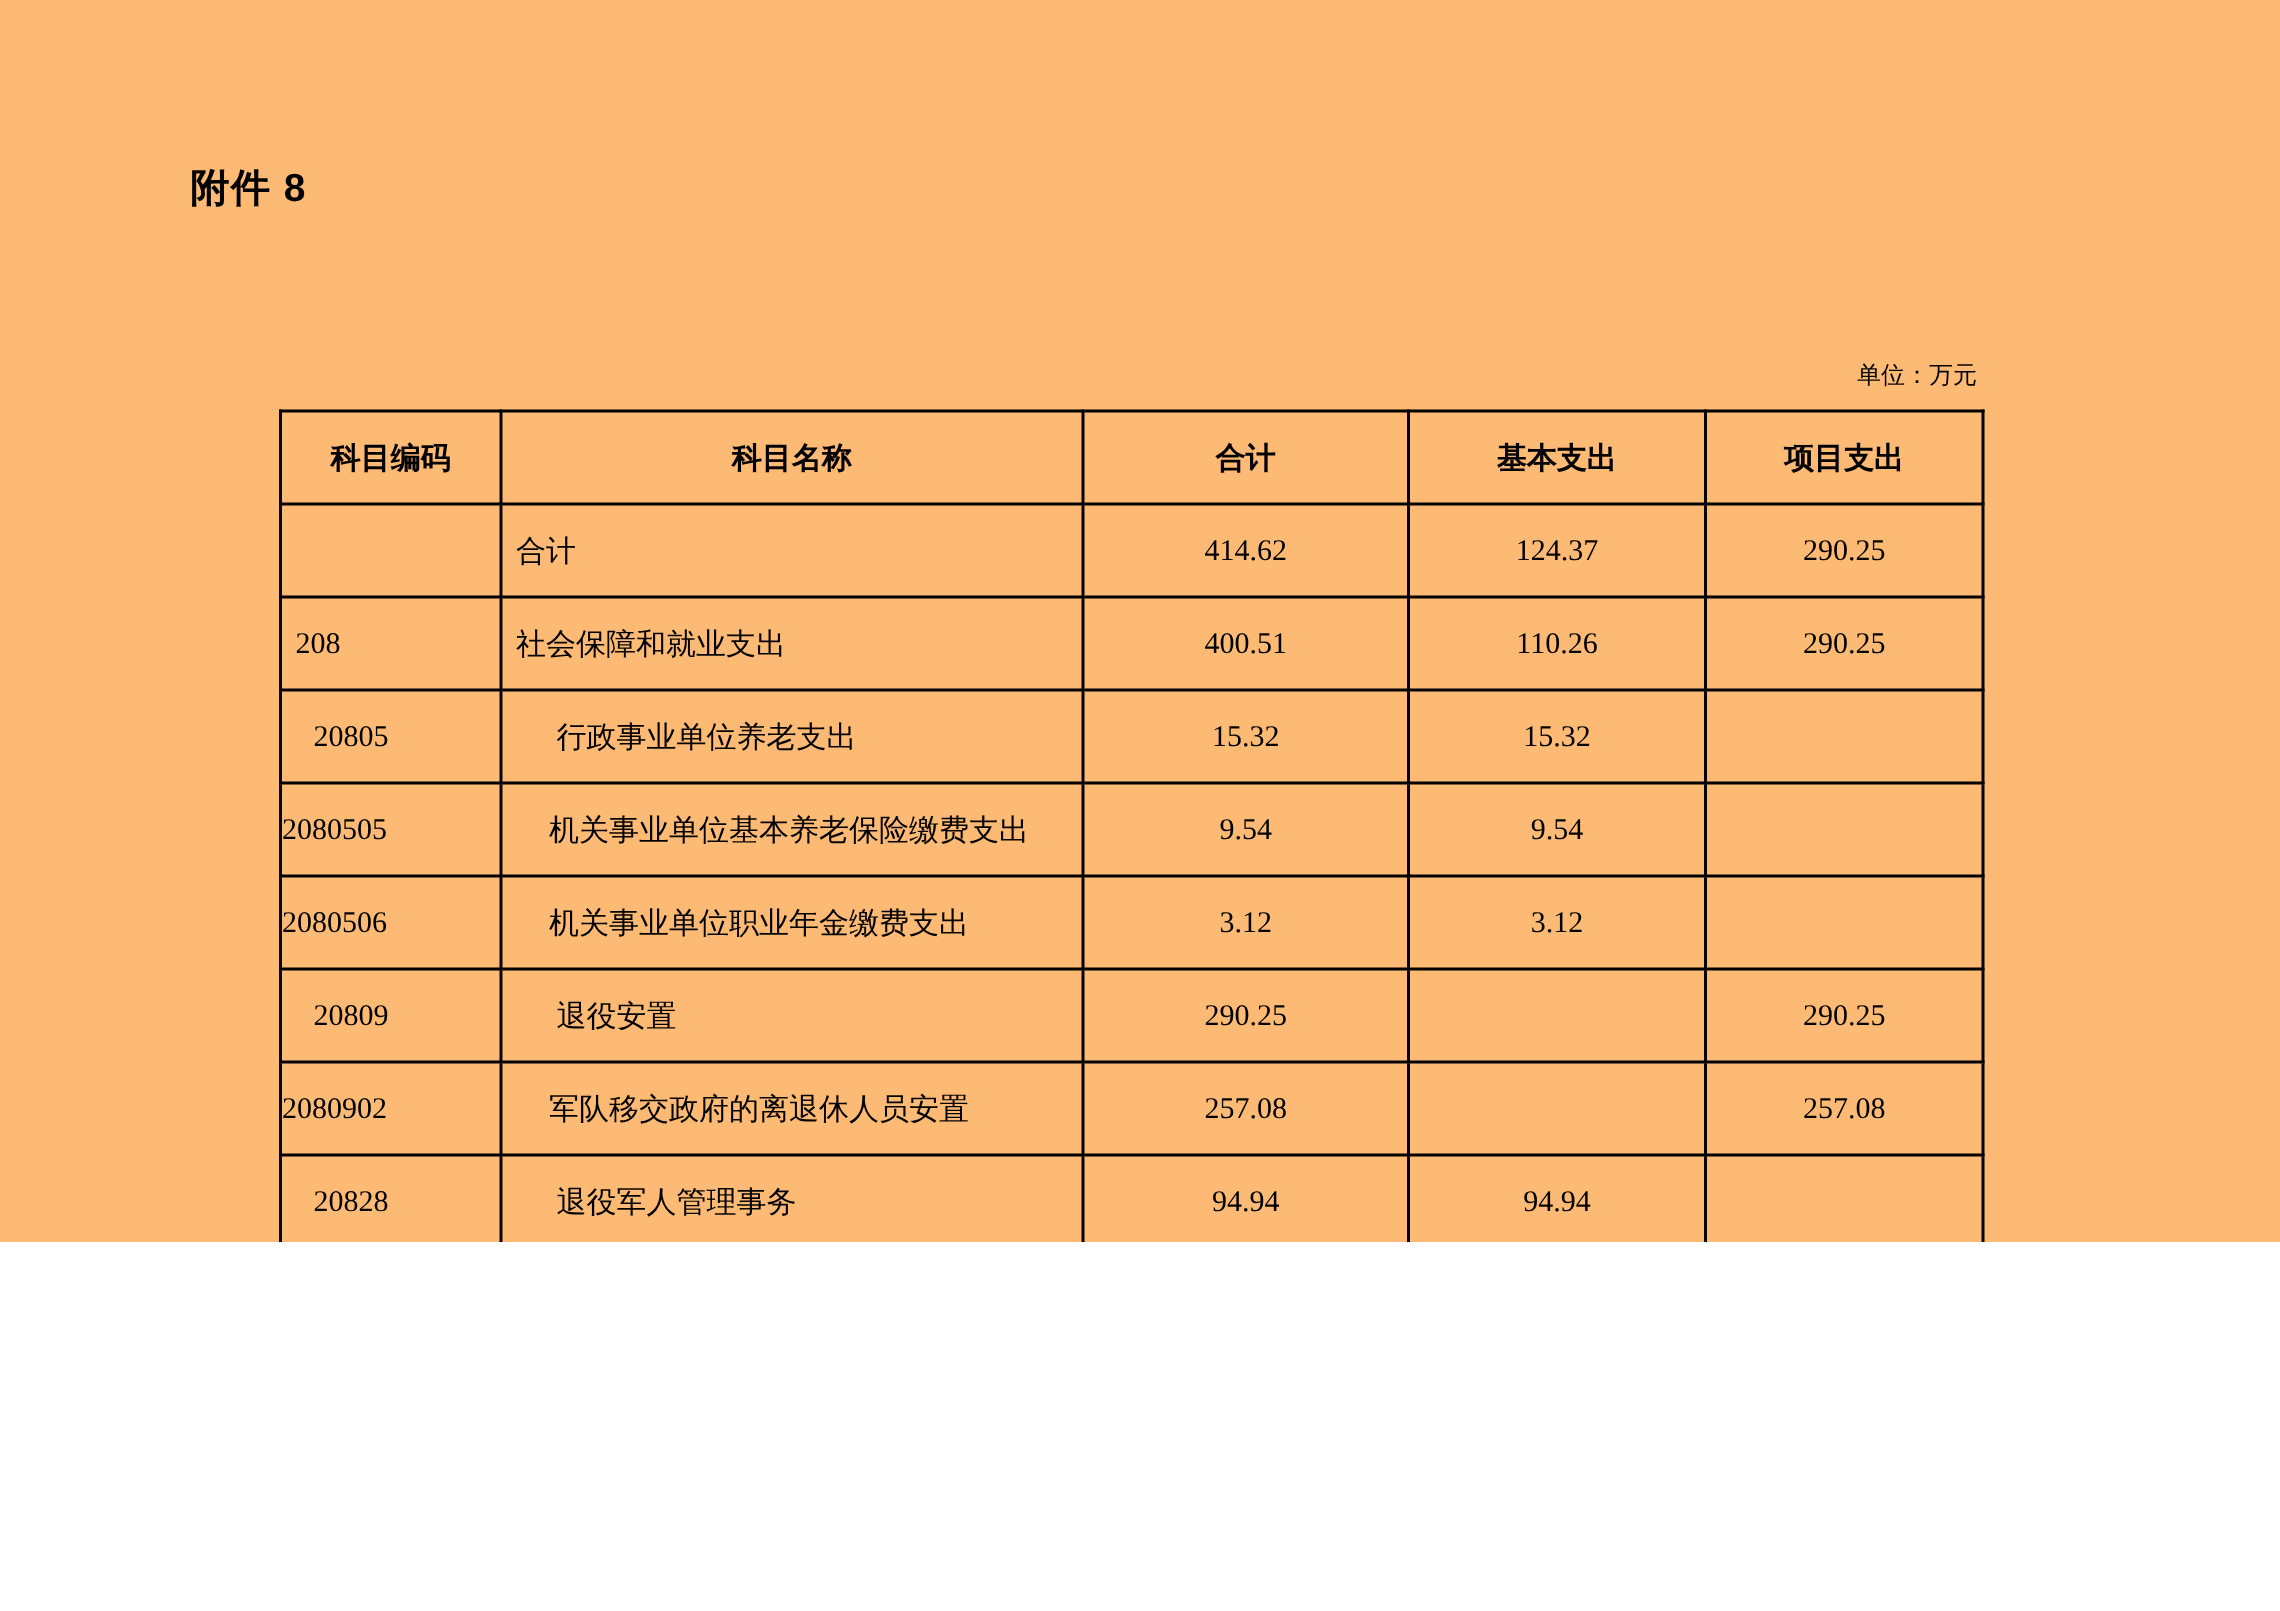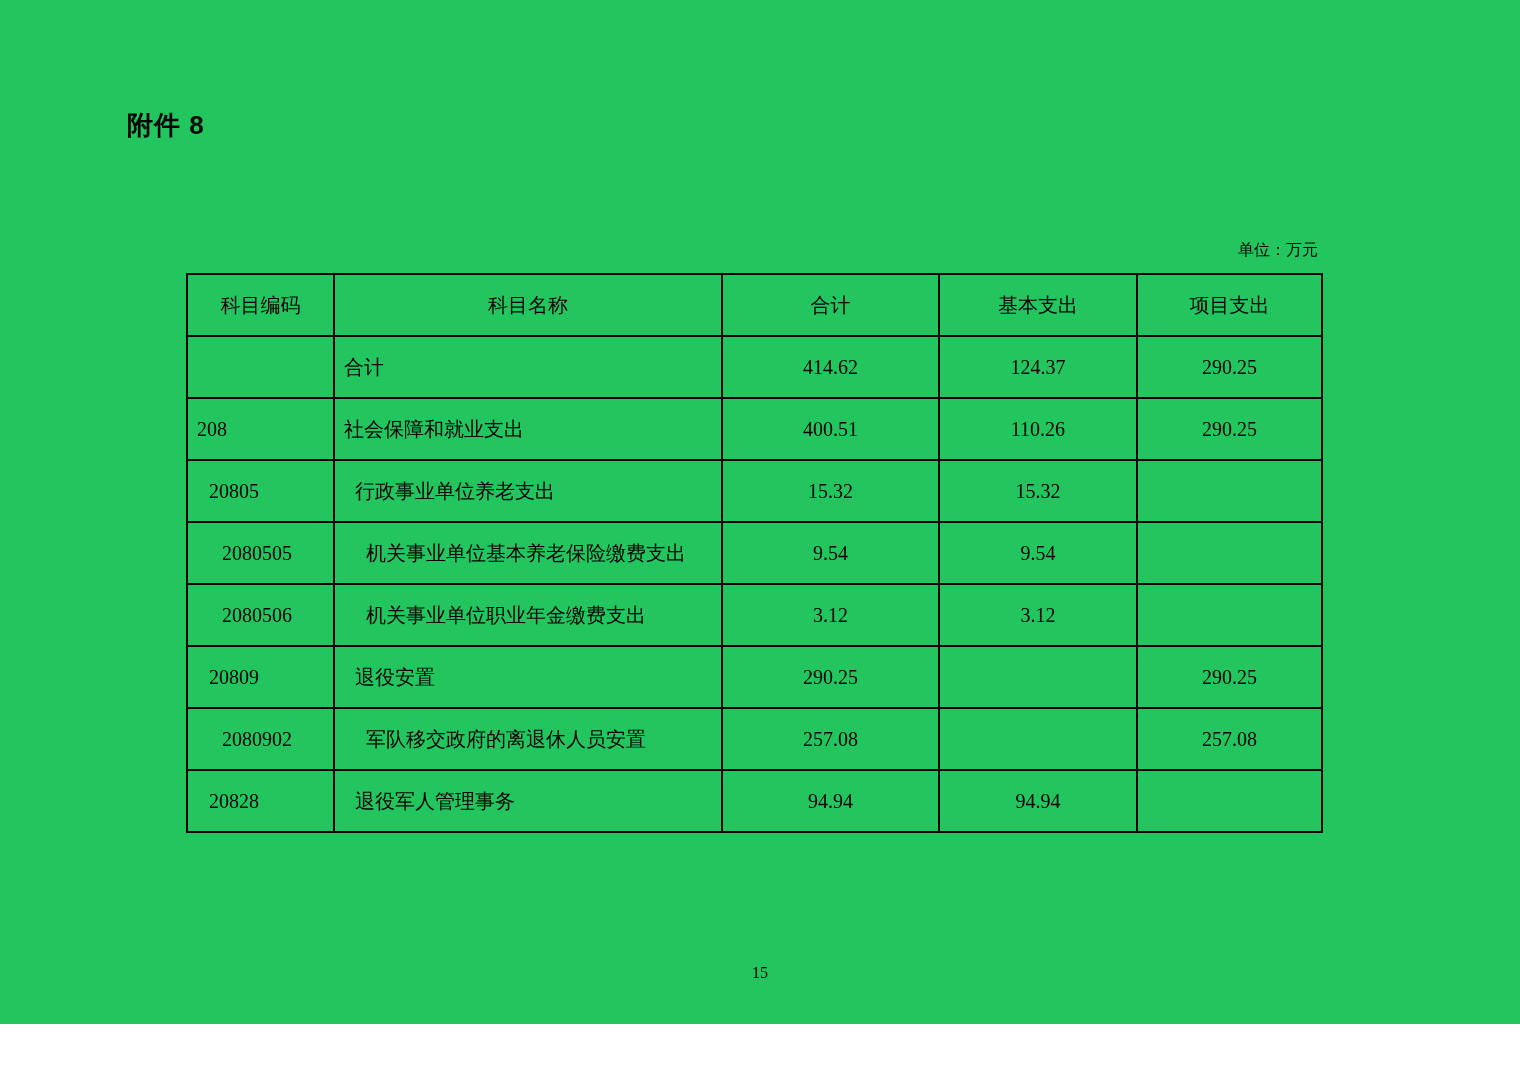--- a/index.html
+++ b/index.html
@@ -3,22 +3,22 @@
 <meta charset="utf-8">
 <style>
   html, body {
     margin: 0;
     padding: 0;
     background: #ffffff;
   }
   .page {
     position: relative;
     width: 1520px;
-    height: 1024px;
-    background: #22c55e;
+    height: 828px;
+    background: #fdba74;
     color: #000000;
     font-family: "Liberation Serif", "DejaVu Serif", serif;
     overflow: hidden;
   }
   .attachment {
     position: absolute;
     left: 127px;
     top: 108px;
     font-size: 26px;
     font-weight: bold;
@@ -54,39 +54,39 @@
   .budget-table th,
   .budget-table td {
     border: 2px solid #000000;
     padding: 0;
     overflow: hidden;
     white-space: nowrap;
   }
   .budget-table thead th {
     height: 60px;
     font-size: 20px;
-    font-weight: normal;
+    font-weight: bold;
     vertical-align: middle;
   }
   .budget-table tbody td {
     height: 60px;
     font-size: 20px;
     vertical-align: middle;
   }
   td.c-total, td.c-basic, td.c-project {
     text-align: center;
   }
   td.c-code, td.c-name {
     text-align: left;
   }
   td.c-code.ind-0 { padding-left: 9px; }
   td.c-code.ind-1 { padding-left: 21px; }
-  td.c-code.ind-2 { padding-left: 34px; }
+  td.c-code.ind-2 { }
   td.c-name.ind-0 { padding-left: 9px; }
-  td.c-name.ind-1 { padding-left: 20px; }
+  td.c-name.ind-1 { padding-left: 36px; }
   td.c-name.ind-2 { padding-left: 31px; }
   .page-number {
     position: absolute;
     top: 964px;
     left: 0;
     right: 0;
     text-align: center;
     font-size: 16px;
   }
 </style>

